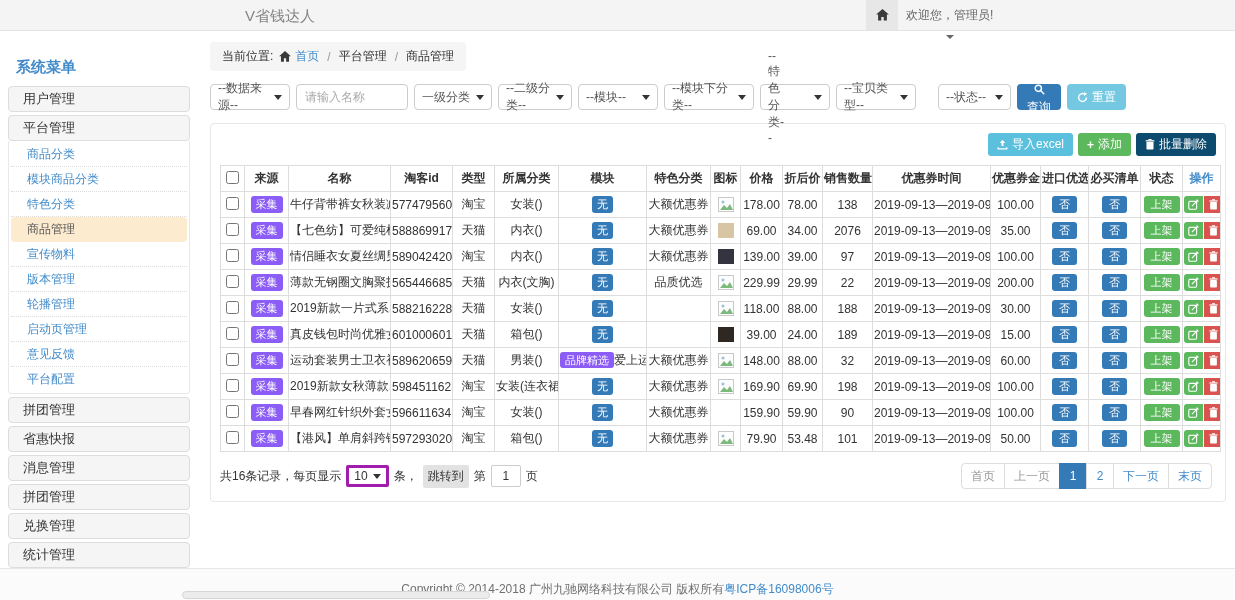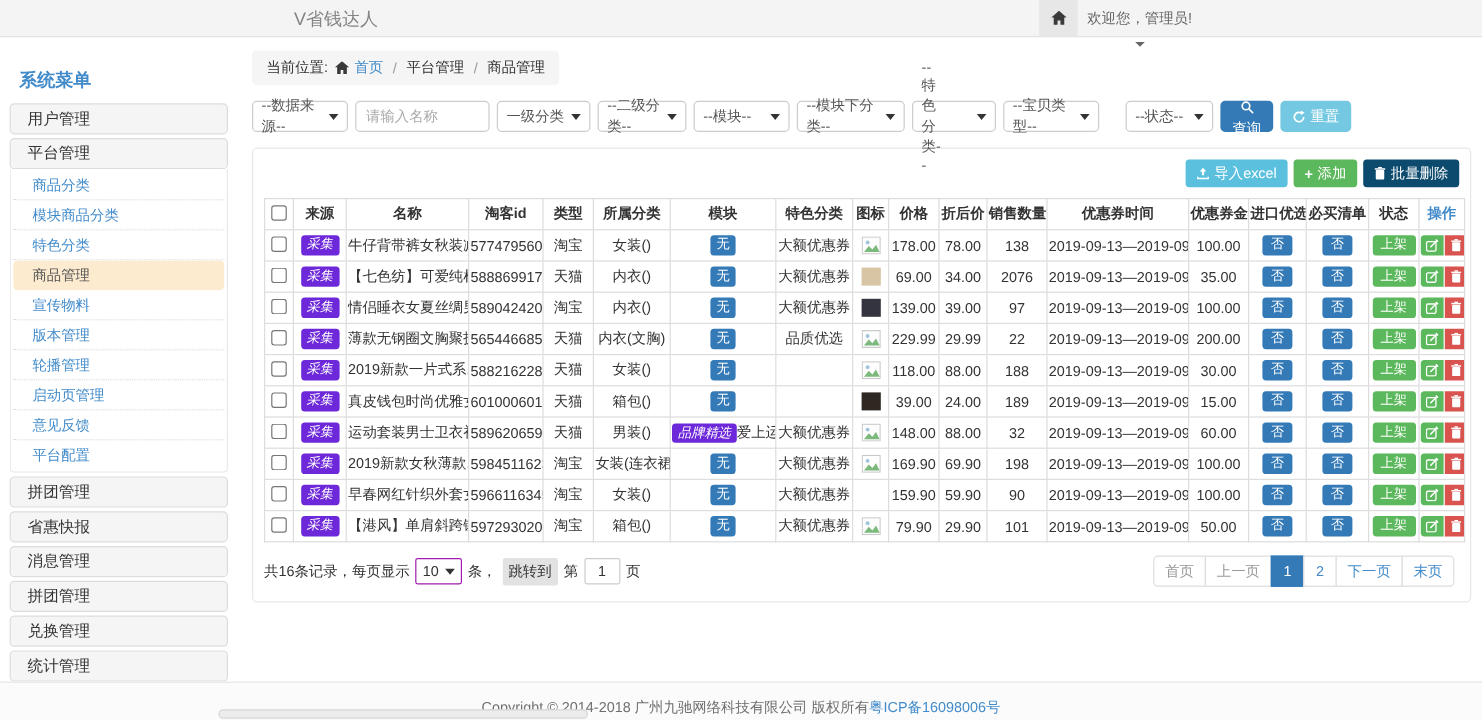--- a/index.html
+++ b/index.html
@@ -41,34 +41,34 @@
   .btn-sm { height: 23px; border: none; border-radius: 3px; color: #fff; font-size: 12px; display: inline-flex; align-items: center; gap: 4px; padding: 0 9px; cursor: pointer; }
   .btn-import { background: #5bc0de; }
   .btn-add { background: #5cb85c; }
   .btn-batch-del { background: #0c4a6e; }
 
   table { width: 100%; border-collapse: collapse; margin-top: 9px; font-size: 12px; color: #333; table-layout: fixed; }
   th, td { border: 1px solid #ddd; text-align: center; padding: 3px 1px; height: 26px; overflow: hidden; white-space: nowrap; }
   th { font-weight: bold; background: #fff; }
   th.op-head { color: #428bca; }
   .badge { display: inline-block; padding: 2px 5px; border-radius: 3px; font-size: 11px; color: #fff; line-height: 1.1; }
-  .badge-orange { background: #6d28d9; font-style: italic; }
+  .badge-orange { background: #8b5cf6; }
   .badge-blue { background: #337ab7; }
   .mini-btn { display: inline-block; padding: 2px 7px; border-radius: 3px; font-size: 11px; color: #fff; cursor: pointer; line-height: 1.2; }
   .mini-blue { background: #337ab7; }
   .mini-green { background: #5cb85c; }
   .op-group { display: inline-flex; }
   .op-btn { width: 19px; height: 17px; display: inline-flex; align-items: center; justify-content: center; cursor: pointer; }
   .op-edit { background: #5cb85c; border-radius: 3px 0 0 3px; }
   .op-del { background: #d9534f; border-radius: 0 3px 3px 0; margin-left: 1px; }
   .img-chip { display: inline-block; width: 16px; height: 15px; vertical-align: middle; }
 
   .pager-row { display: flex; justify-content: space-between; align-items: center; margin-top: 11px; font-size: 12px; color: #333; }
   .pager-left { display: flex; align-items: center; gap: 5px; }
-  .size-sel { height: 22px; border: 1px solid #a21caf; border-radius: 2px; background: #fff; display: inline-flex; align-items: center; padding: 0 5px; gap: 5px; cursor: pointer; }
+  .size-sel { height: 22px; border: 3px solid #a21caf; border-radius: 2px; background: #fff; display: inline-flex; align-items: center; padding: 0 5px; gap: 5px; cursor: pointer; }
   .size-sel .caret { width: 0; height: 0; border-left: 4px solid transparent; border-right: 4px solid transparent; border-top: 5px solid #333; }
   .jump-chip { background: #e2e2e2; padding: 3px 5px; border-radius: 2px; cursor: pointer; }
   .jump-input { width: 30px; height: 22px; border: 1px solid #ccc; border-radius: 2px; text-align: center; font-size: 12px; color: #333; }
   .pagination { display: flex; margin-right: 4px; }
   .pg { min-width: 28px; padding: 0 9px; height: 26px; line-height: 24px; border: 1px solid #ddd; color: #428bca; text-align: center; background: #fff; margin-left: -1px; cursor: pointer; font-size: 12px; }
   .pg:first-child { border-radius: 4px 0 0 4px; margin-left: 0; }
   .pg:last-child { border-radius: 0 4px 4px 0; }
   .pg.disabled { color: #9a9a9a; }
   .pg.active { background: #337ab7; color: #fff; border-color: #337ab7; }
 
@@ -597,21 +597,21 @@
               <td>淘宝</td>
               <td>箱包()</td>
               <td><span class="badge badge-blue">无</span></td>
               <td>大额优惠券</td>
               <td><svg class="img-chip" width="15" height="14" viewBox="0 0 16 15">
                   <rect x="0.5" y="0.5" width="15" height="14" fill="#fdfdfd" stroke="#c9c9c9"></rect>
                   <circle cx="5" cy="5" r="1.6" fill="#9fc3d9"></circle>
                   <path d="M2 13 L6 8 L9 11 L12 7 L15 13 Z" fill="#7cb97c"></path>
                 </svg></td>
               <td>79.90</td>
-              <td>29.90</td>
+              <td>53.48</td>
               <td>101</td>
               <td>2019-09-13—2019-09-18</td>
               <td>50.00</td>
               <td><span class="mini-btn mini-blue">否</span></td>
               <td><span class="mini-btn mini-blue">否</span></td>
               <td><span class="mini-btn mini-green">上架</span></td>
               <td><span class="op-group">
                   <span class="op-btn op-edit">
                     <svg width="11" height="11" viewBox="0 0 14 14">
                       <rect x="1" y="3" width="10" height="10" rx="1.5" fill="none" stroke="#fff" stroke-width="1.4"></rect>

